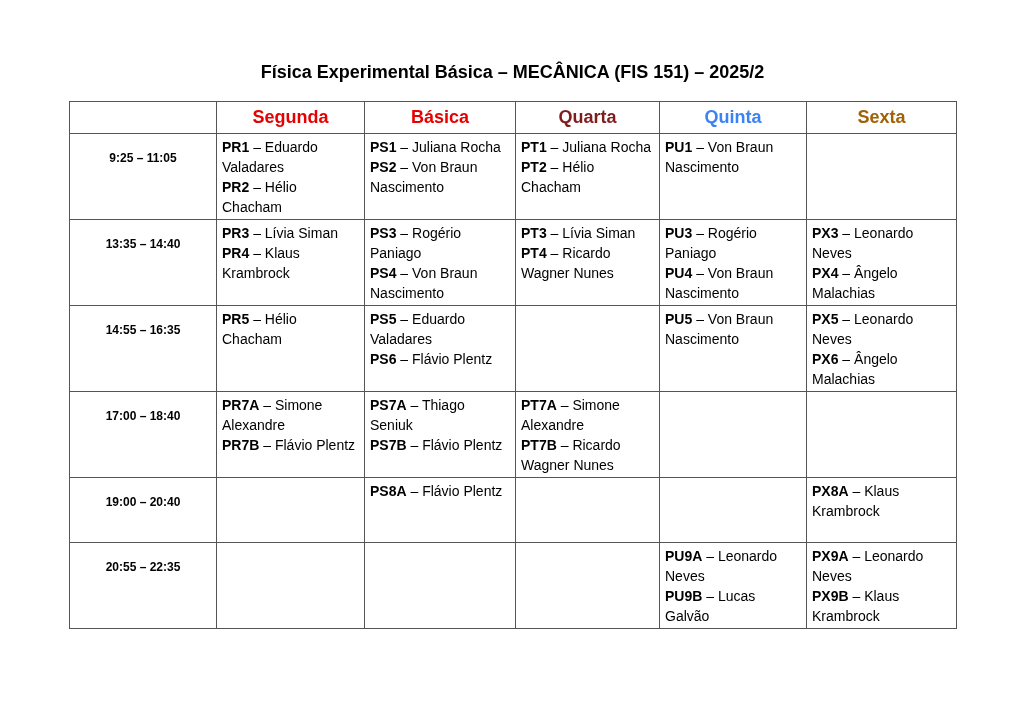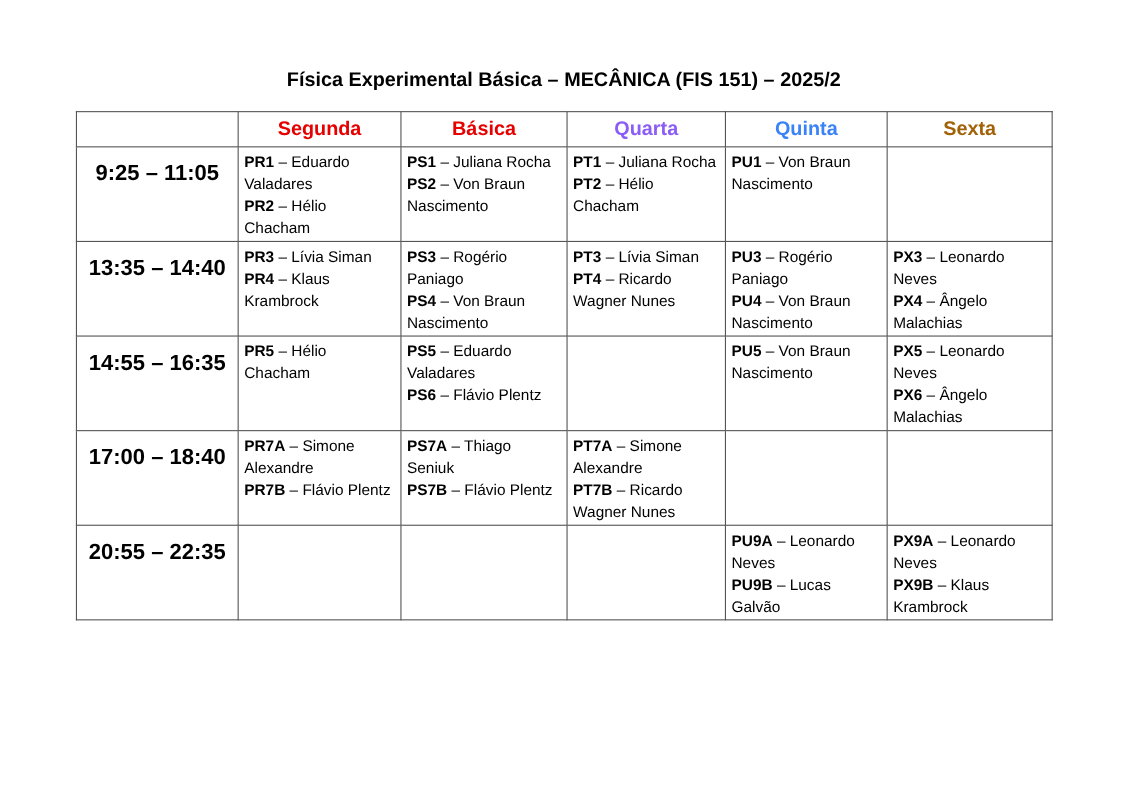--- a/index.html
+++ b/index.html
@@ -44,21 +44,21 @@
   table.schedule th {
     height: 29px;
     vertical-align: middle;
     text-align: center;
     font-size: 18px;
     font-weight: bold;
     padding: 1px 2px;
   }
   td.time-cell {
     text-align: center;
-    font-size: 20px;
+    font-size: 12px;
     font-weight: bold;
     padding: 15px 2px 2px 2px;
     line-height: 19px;
   }
   td.slot-cell {
     font-size: 14px;
     line-height: 20px;
     padding: 3px 4px 2px 5px;
     margin-left: 16px;
   }
@@ -78,21 +78,21 @@
     <col style="width:151px">
     <col style="width:144px">
     <col style="width:147px">
     <col style="width:150px">
   </colgroup>
   <thead>
     <tr id="header-row">
       <th></th>
     <th style="color: rgb(230, 0, 0);">Segunda</th>
         <th style="color: rgb(230, 0, 0);">Básica</th>
-        <th style="color: #8b5cf6;">Quarta</th>
+        <th style="color: #7f1d1d;">Quarta</th>
         <th style="color: #3b82f6;">Quinta</th>
         <th style="color: #a16207;">Sexta</th>
       </tr>
   </thead>
   <tbody id="schedule-body">
       <tr style="height: 85px;">
         <td class="time-cell">9:25 – 11:05</td>
         <td class="slot-cell">
           <div class="entry"><b>PR1</b> <span>–</span> <span>Eduardo Valadares</span></div>
           <div class="entry"><b>PR2</b> <span>–</span> <span>Hélio Chacham</span></div>
@@ -160,20 +160,32 @@
         <td class="slot-cell">
           <div class="entry"><b>PS7A</b> <span>–</span> <span>Thiago Seniuk</span></div>
           <div class="entry"><b>PS7B</b> <span>–</span> <span>Flávio Plentz</span></div>
         </td>
         <td class="slot-cell">
           <div class="entry"><b>PT7A</b> <span>–</span> <span>Simone Alexandre</span></div>
           <div class="entry"><b>PT7B</b> <span>–</span> <span>Ricardo Wagner Nunes</span></div>
         </td>
         <td class="slot-cell"></td>
         <td class="slot-cell"></td>
+      </tr>
+      <tr style="height: 65px;">
+        <td class="time-cell">19:00 – 20:40</td>
+        <td class="slot-cell"></td>
+        <td class="slot-cell">
+          <div class="entry"><b>PS8A</b> <span>–</span> <span>Flávio Plentz</span></div>
+        </td>
+        <td class="slot-cell"></td>
+        <td class="slot-cell"></td>
+        <td class="slot-cell">
+          <div class="entry"><b>PX8A</b> <span>–</span> <span>Klaus Krambrock</span></div>
+        </td>
       </tr>
       <tr style="height: 84px;">
         <td class="time-cell">20:55 – 22:35</td>
         <td class="slot-cell"></td>
         <td class="slot-cell"></td>
         <td class="slot-cell"></td>
         <td class="slot-cell">
           <div class="entry"><b>PU9A</b> <span>–</span> <span>Leonardo Neves</span></div>
           <div class="entry"><b>PU9B</b> <span>–</span> <span>Lucas Galvão</span></div>
         </td>

